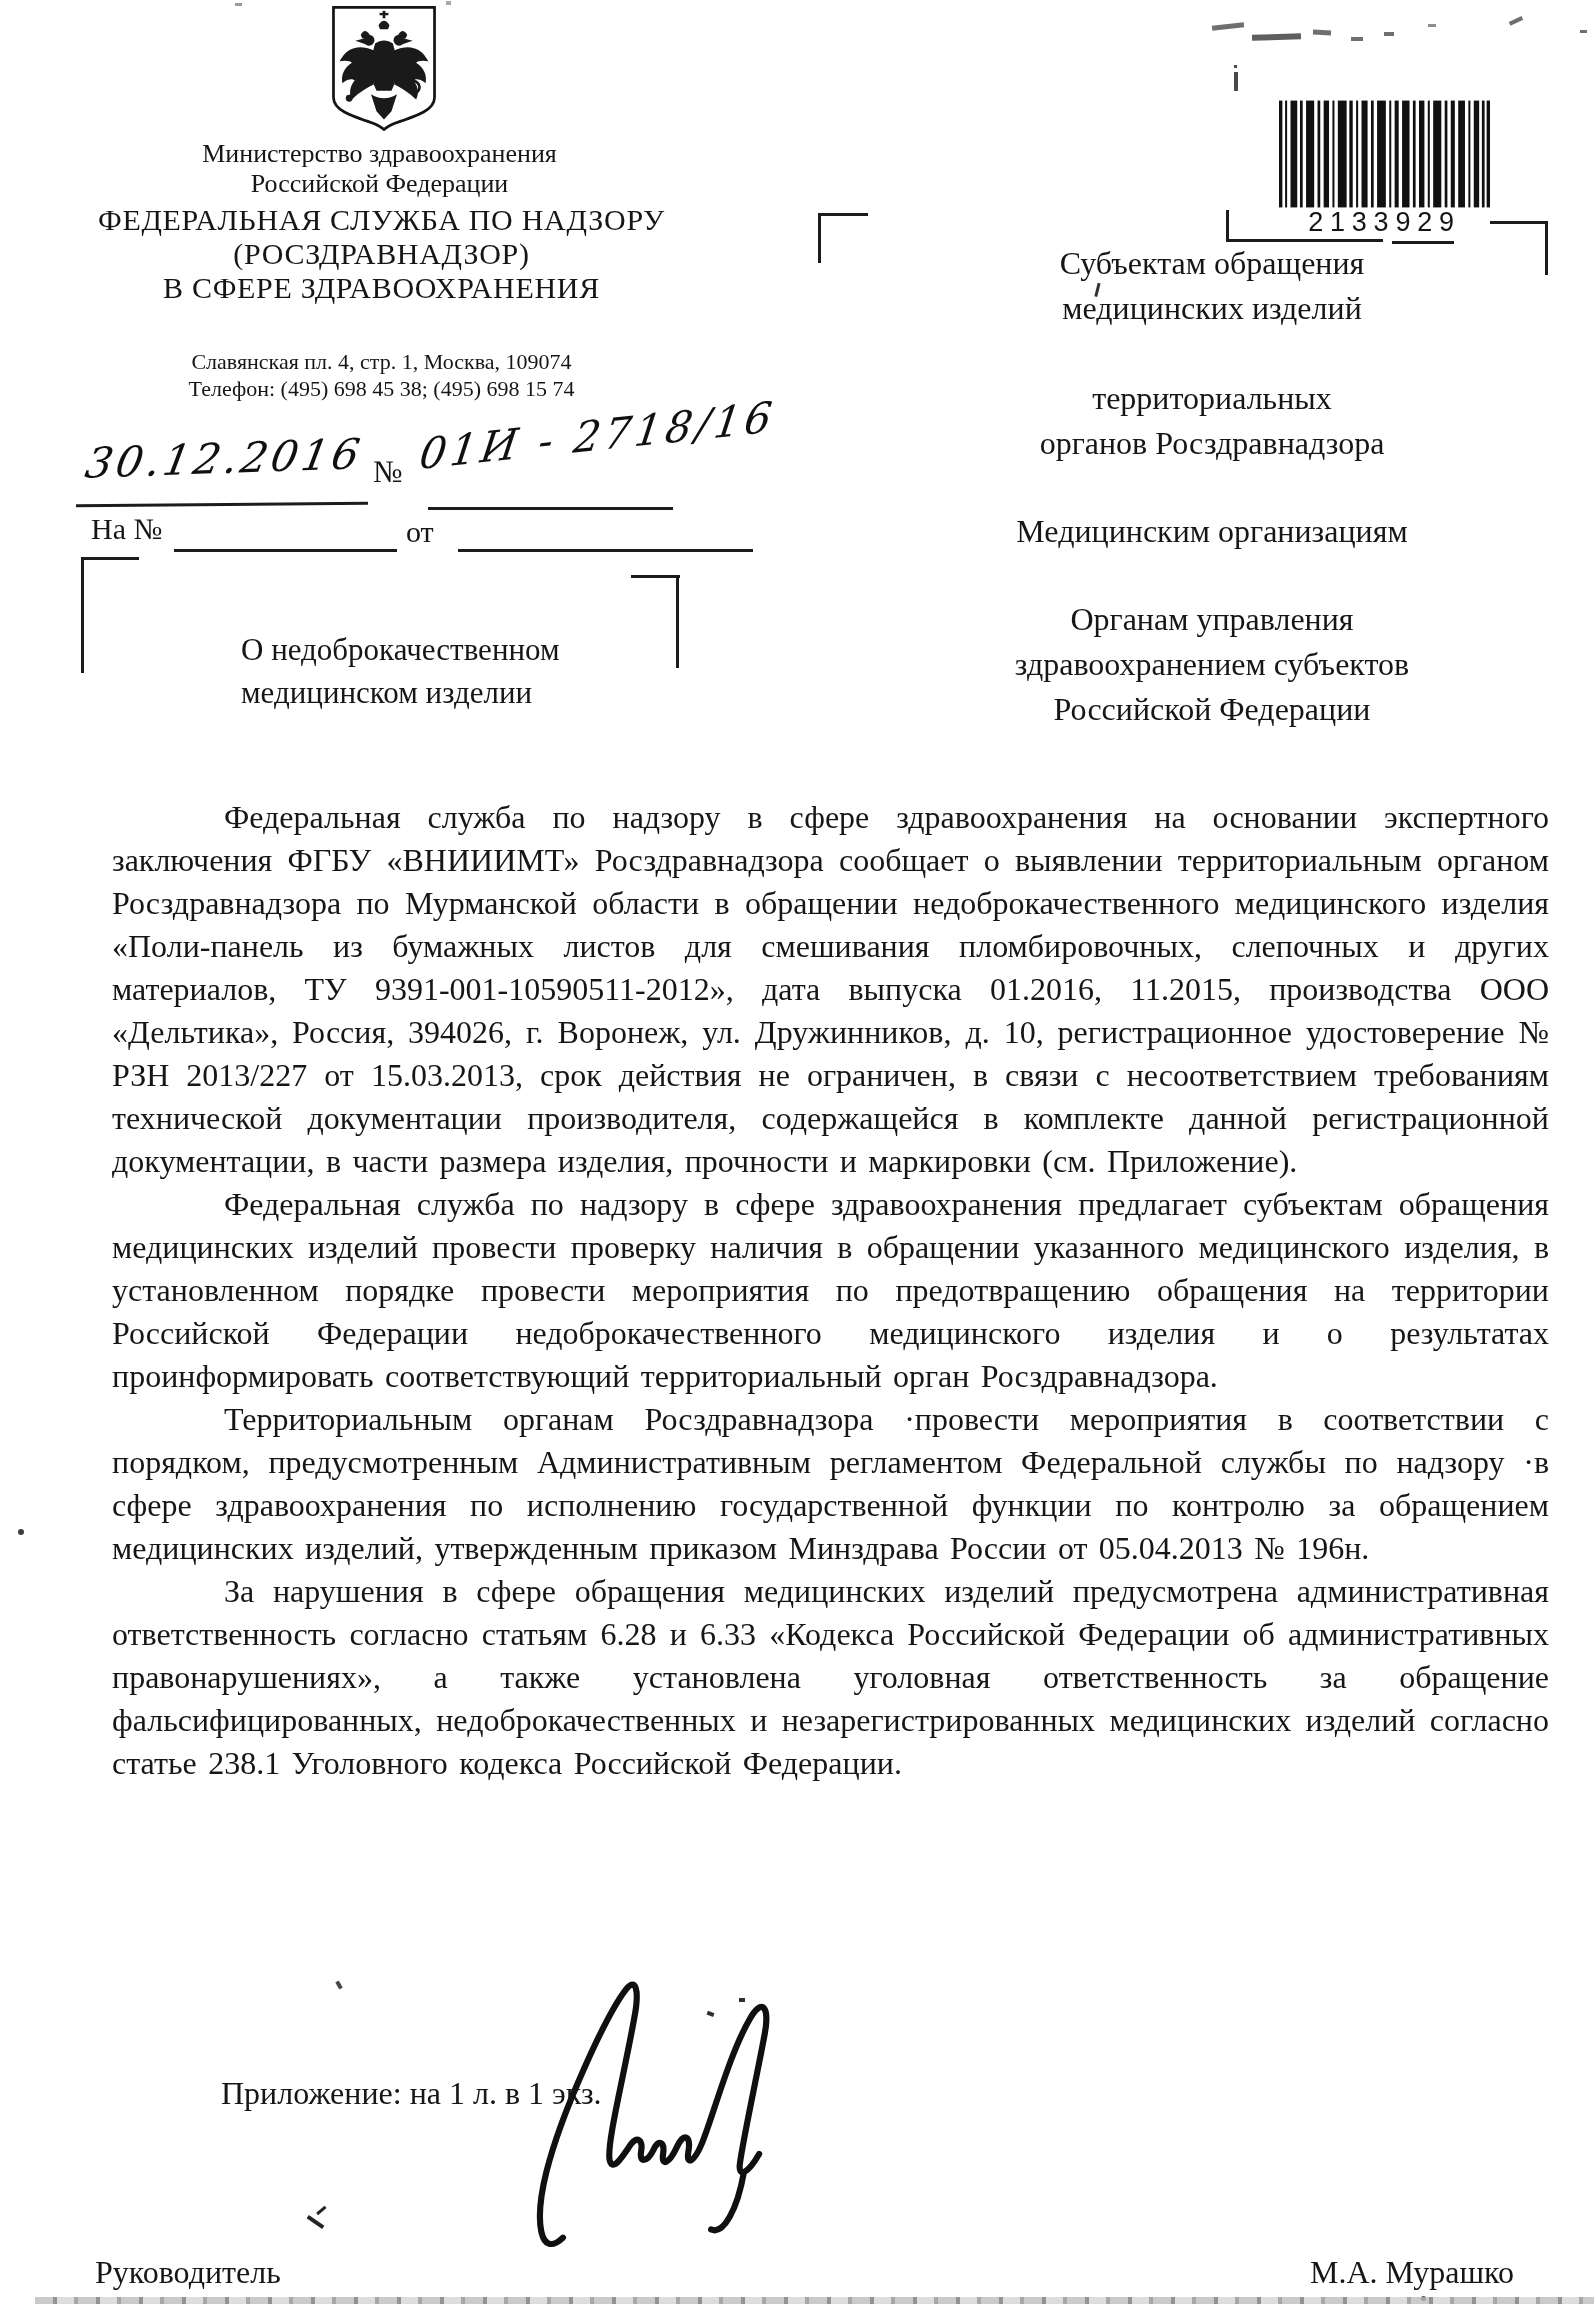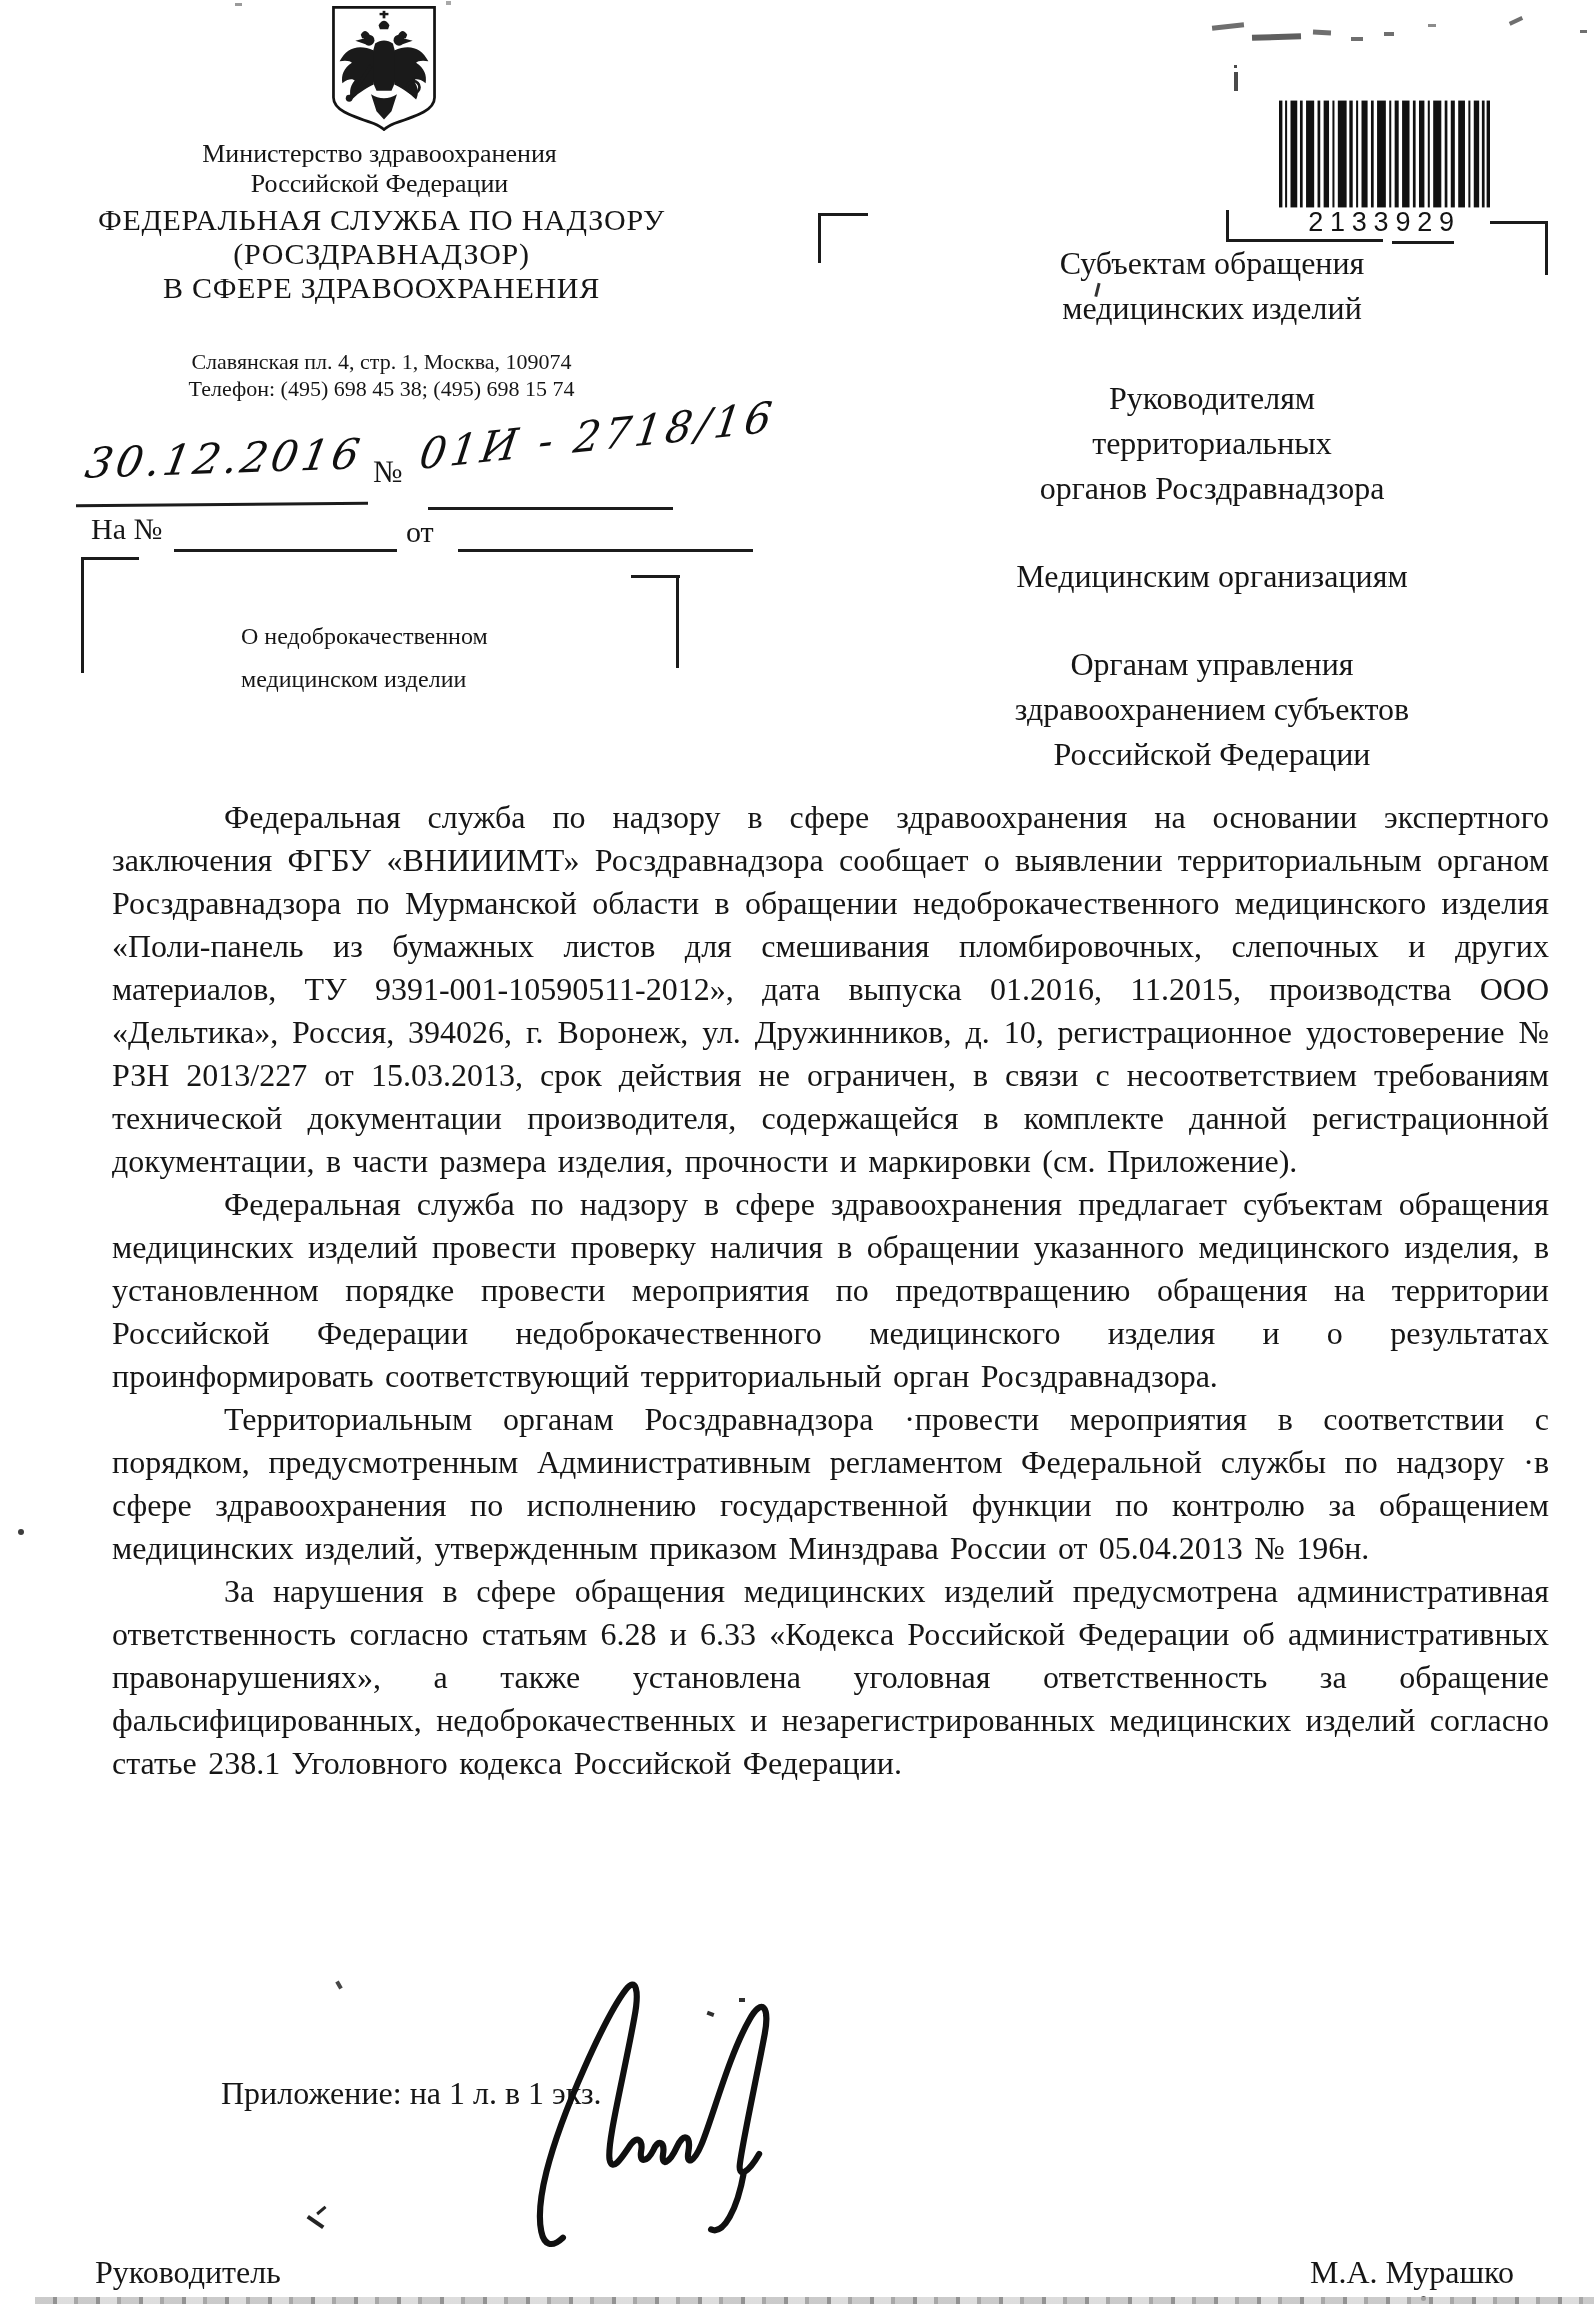--- a/index.html
+++ b/index.html
@@ -16,21 +16,21 @@
   .service{left:37px;top:203px;width:689px;font-weight:normal;font-size:30px;line-height:34px;letter-spacing:0.7px;}
   .addrblk{left:57px;top:348px;width:649px;font-size:22px;line-height:27px;}
   
   .hand{font-family:"DejaVu Serif", serif;font-style:italic;color:#101010;}
   .hw-date{left:87px;top:434px;font-size:42px;letter-spacing:3.4px;transform:skewX(-12deg) rotate(-2deg);}
   .hw-num{left:419px;top:411px;font-size:42px;letter-spacing:4px;transform:rotate(-6deg) skewX(-14deg);}
   .num-sign{left:373px;top:454px;font-size:31px;}
   .rline{background:#1c1c1c;height:2.7px;}
   .replyrow{font-size:30px;}
   
-  .subject{left:241px;top:615px;width:514px;font-size:24px;line-height:43px;}
+  .subject{left:241px;top:628px;width:514px;font-size:31px;line-height:43px;}
   .addressees{left:879px;top:241px;width:666px;font-size:32px;line-height:45px;text-align:center;}
   .addr-block{margin:0 0 45px 0;}
   .addr-block.g2{margin-bottom:43px;}
   
   .barcode{left:1279px;top:100px;width:211px;height:108px;}
   .bdigits{left:1273px;top:207px;width:223px;text-align:center;
     font-family:"Liberation Sans", sans-serif;font-size:27px;letter-spacing:6.8px;color:#141414;}
   
   .bodytext{left:112px;top:796px;width:1437px;font-size:32px;line-height:43px;text-align:justify;}
   .bodytext p{margin:0;text-indent:112px;word-spacing:3.4px;}
@@ -152,21 +152,20 @@
   <div>О недоброкачественном</div>
   <div>медицинском изделии</div>
 </div>
 
 <div class="abs addressees">
   <div class="addr-block">
     <div>Субъектам обращения</div>
     <div>медицинских изделий</div>
   </div>
   <div class="addr-block g2">
-    <div>Руководителям</div>
     <div>территориальных</div>
     <div>органов Росздравнадзора</div>
   </div>
   <div class="addr-block g2">
     <div>Медицинским организациям</div>
   </div>
   <div class="addr-block">
     <div>Органам управления</div>
     <div>здравоохранением субъектов</div>
     <div>Российской Федерации</div>

